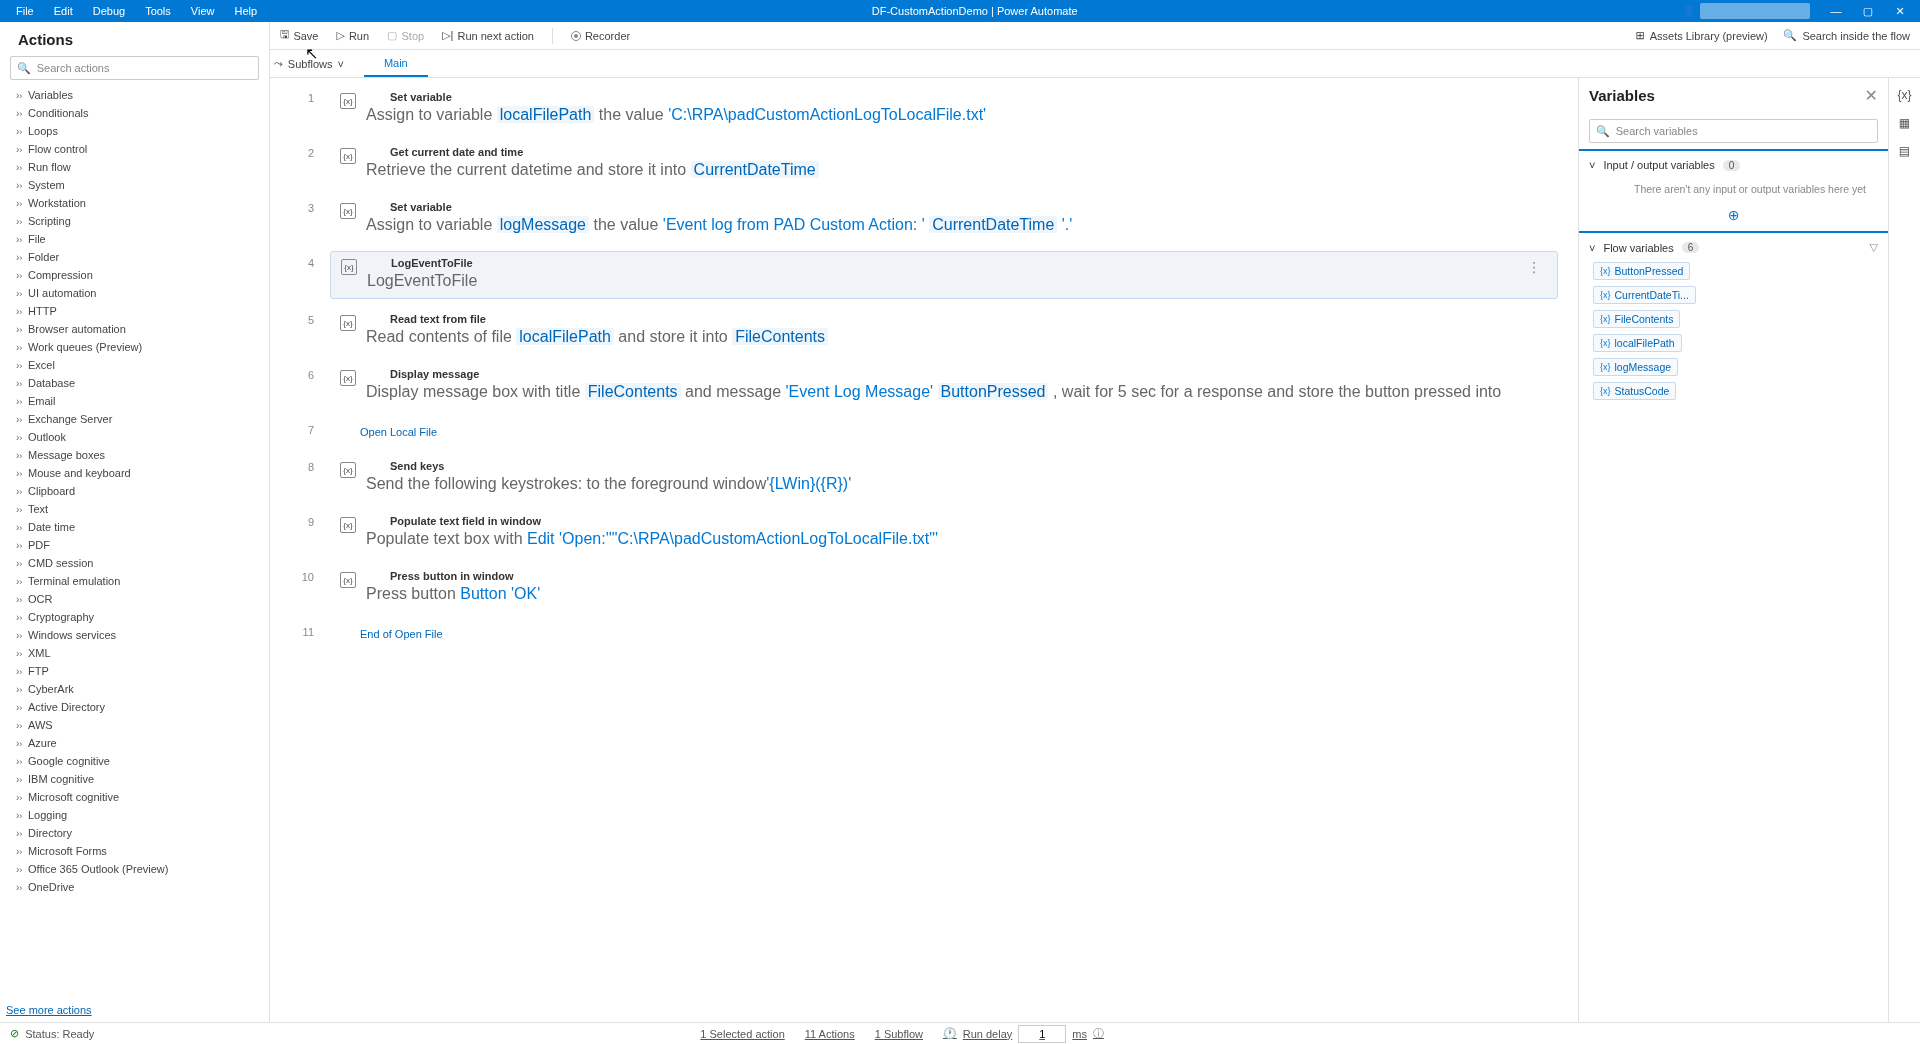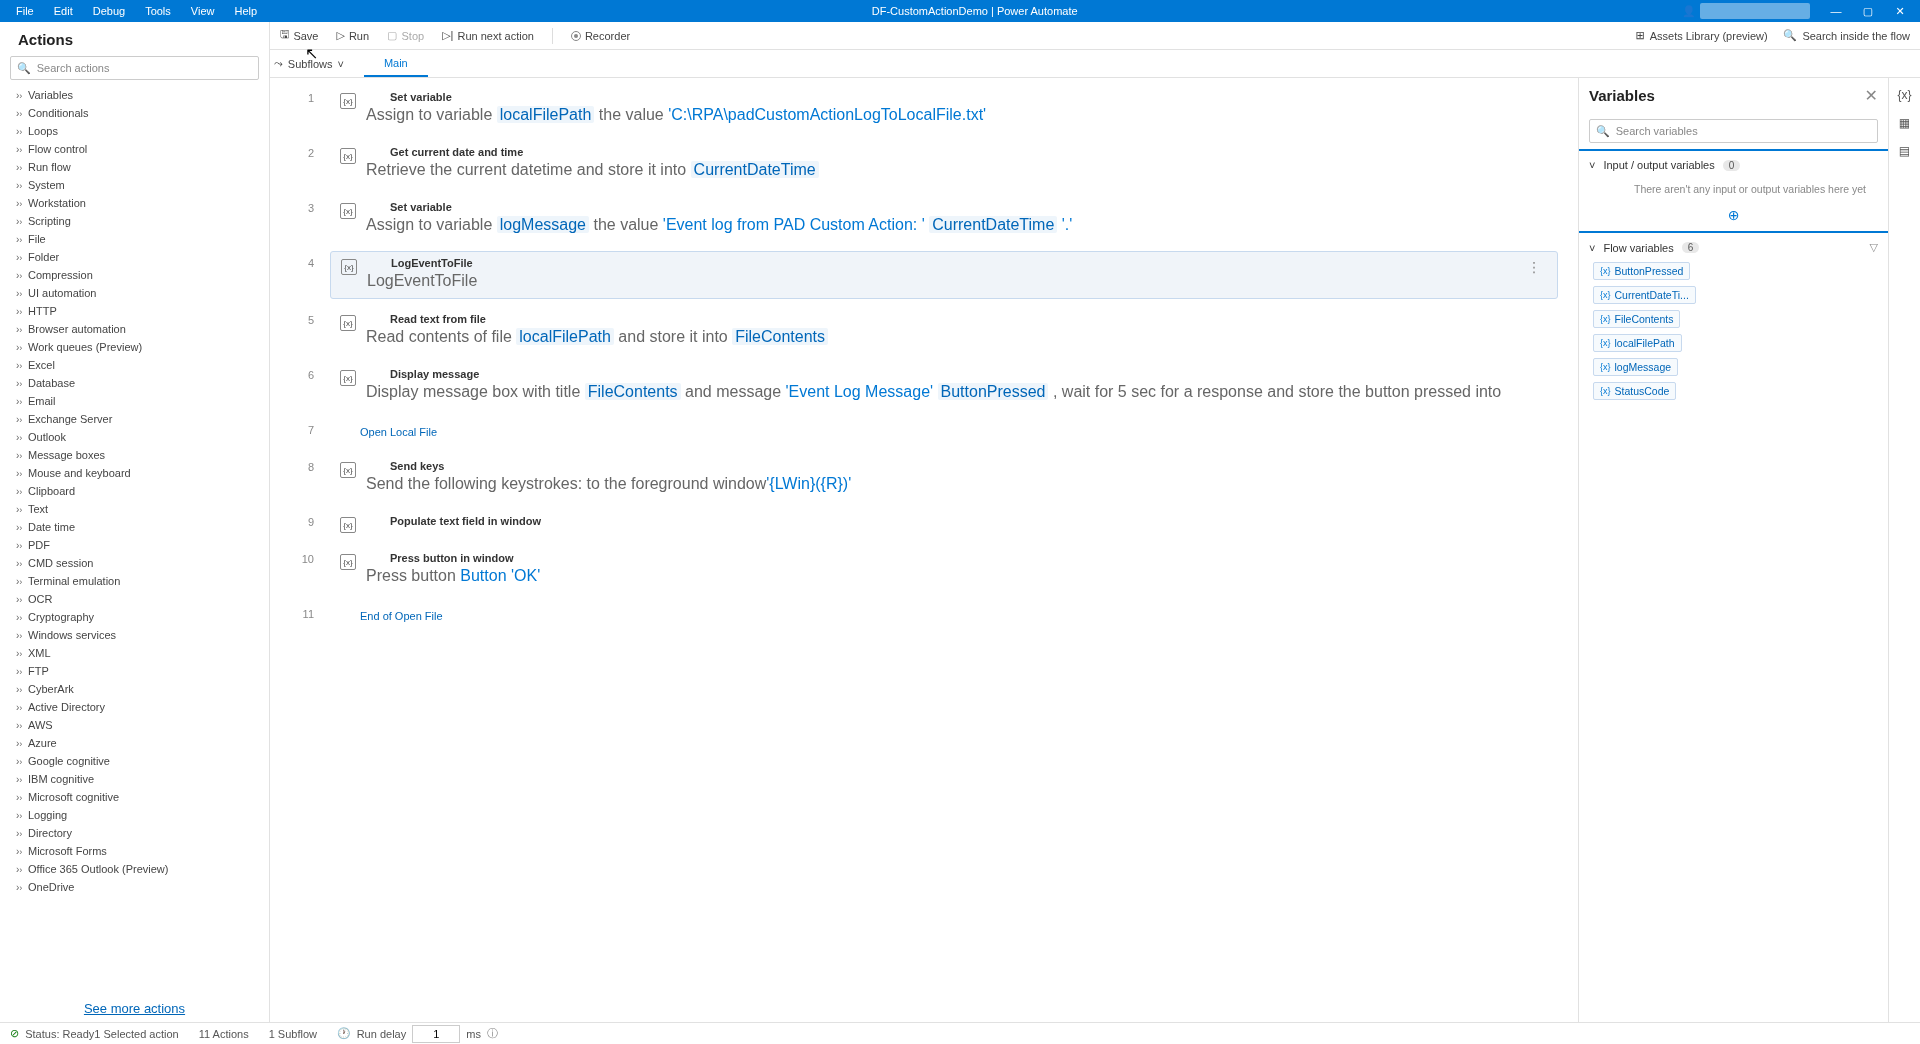--- a/index.html
+++ b/index.html
@@ -33,21 +33,21 @@
 
 .main { display: flex; height: calc(1044px - 22px - 28px - 28px - 22px); }
 
 .actions-pane { width: 270px; border-right: 1px solid #e1e1e1; display: flex; flex-direction: column; position: absolute; left:0; top:22px; bottom:22px; background:#fff; z-index:5;}
 .actions-pane .hdr { height: 28px; display:flex; align-items:center; font-size: 15px; font-weight: 600; padding: 6px 10px 0; color:#222;margin-left:8px;}
 .actions-pane .search { padding: 6px 10px; }
 .actions-pane .search .box { height: 24px; border: 1px solid #ccc; border-radius: 2px; display: flex; align-items: center; padding: 0 6px; font-size: 11px; color: #888; gap:6px;}
 .actions-pane .tree { flex: 1; overflow-y: auto; font-size: 11px; color: #444; }
 .actions-pane .tree .item { padding: 3px 10px 3px 16px; cursor: pointer; display:flex; align-items:center; gap:4px;}
 .actions-pane .tree .item .chev { width:8px; font-size:9px; color:#666;}
-.actions-pane .seemore { text-align: center; font-size: 13px; padding: 6px; }
+.actions-pane .seemore { font-size: 11px; padding: 6px; }
 .actions-pane .seemore a { color: #0066b8; text-decoration: underline; cursor:pointer;}
 
 .canvas { flex: 1; margin-left:270px; background: #fff; overflow-y:auto; padding-top:4px; position:relative;}
 .canvas .step { display: flex; align-items: flex-start; font-size: 11px; color: #444; padding: 4px 20px; border-bottom: 1px solid transparent;}
 .canvas .step .num { width: 40px; text-align: right; padding-right: 16px; color: #888; padding-top:6px;}
 .canvas .step .card { flex:1; padding: 5px 10px; border-radius: 3px; display:flex; gap:10px; align-items:flex-start; }
 .canvas .step .card .icon { width:16px; height:16px; border:1px solid #888; border-radius:2px; flex-shrink:0; margin-top:2px; display:flex; align-items:center; justify-content:center; font-size:8px;}
 .canvas .step.selected .card { background: #f0f4f9; border:1px solid #c7d9ee; }
 .canvas .step .title { font-weight: 600; color: #333; font-size:11px;margin-left:24px;}
 .canvas .step .desc { color: #666; font-size:16px; line-height:1.5;}
@@ -70,21 +70,21 @@
 .vars-pane .chip { display:inline-flex; align-items:center; gap:4px; border:1px solid #c7d9ee; border-radius:2px; padding:2px 6px; font-size:10.5px; color:#0066b8; background:#f6fafd; width:fit-content; cursor:pointer;}
 .vars-pane .chip .vi { font-size:9px; color:#0078d4;}
 .vars-pane .filtericon { margin-left:auto; color:#888; font-size:11px;}
 
 .rightrail { width: 32px; border-left:1px solid #e1e1e1; display:flex; flex-direction:column; align-items:center; gap:14px; padding-top:10px;}
 .rightrail .ri { font-size:12px; color:#555; cursor:pointer;}
 
 
 .status { position:absolute; bottom:0; left:0; right:0; height:22px; border-top:1px solid #e1e1e1; display:flex; align-items:center; font-size:11px; color:#555; padding:0 10px; background:#fff;}
 .status .l { display:flex; align-items:center; gap:6px;}
-.status .c { flex:1; display:flex; gap:20px; align-items:center;}
+.status .c { flex:1; display:flex; justify-content:center; gap:20px; align-items:center;text-decoration:underline;}
 .status .c span { color:#555;}
 .status .delay { display:flex; align-items:center; gap:6px;}
 .status .delay input { width:48px; height:18px; border:1px solid #ccc; font-size:11px; padding:0 20px;}
 
 .chev::before { content:"›"; display:inline-block; transform: rotate(0); font-size:10px;}
 
 .cursor { position:absolute; left:305px; top:44px; font-size:16px; z-index:50; pointer-events:none; }
 
 .rec-icon { width:10px;height:10px;border:1px solid #888;border-radius:50%; display:inline-block; position:relative;}
 .rec-icon::after{content:"";position:absolute;left:2px;top:2px;width:4px;height:4px;background:#888;border-radius:50%;}
@@ -430,20 +430,21 @@
             <div class="desc">Send the following keystrokes:  to the foreground window<span class="str">'{LWin}({R})'</span></div>
           </div>
         </div>
       </div>
       <div class="step">
         <div class="num">9</div>
         <div class="card">
           <div class="icon">{x}</div>
           <div style="flex:1">
             <div class="title">Populate text field in window</div>
+            <div class="desc">Populate text box  with <span class="str">Edit 'Open:'</span><span class="str">'"C:\RPA\padCustomActionLogToLocalFile.txt"'</span></div>
           </div>
         </div>
       </div>
       <div class="step">
         <div class="num">10</div>
         <div class="card">
           <div class="icon">{x}</div>
           <div style="flex:1">
             <div class="title">Press button in window</div>
             <div class="desc">Press button <span class="str">Button 'OK'</span></div>

